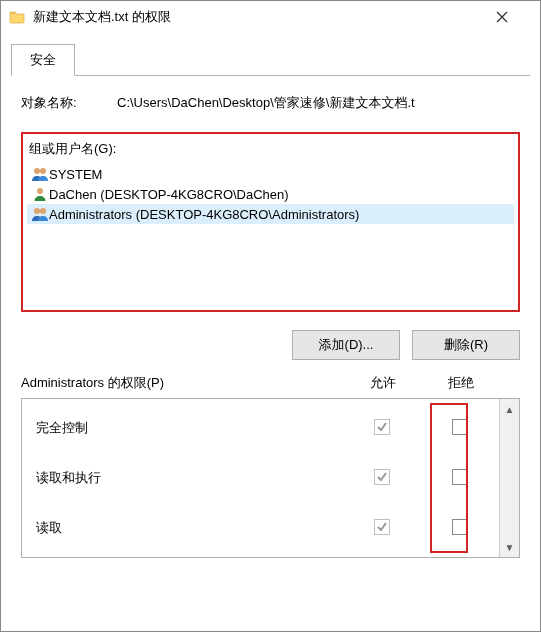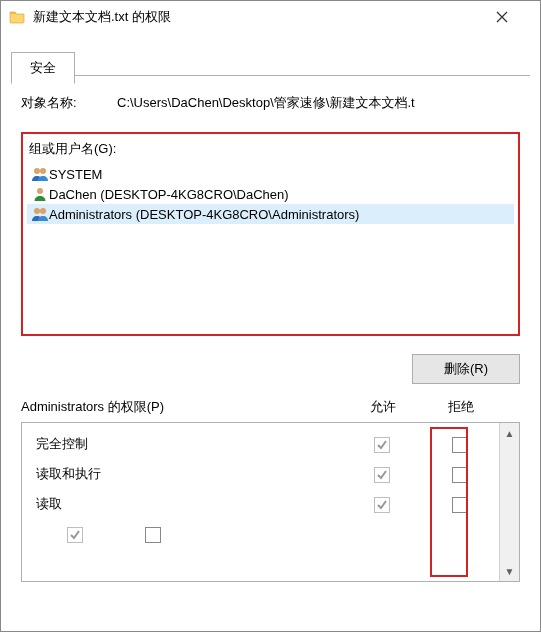--- a/index.html
+++ b/index.html
@@ -39,21 +39,21 @@
     color: #333;
     cursor: default;
   }
   .tabstrip {
     margin: 10px 10px 0 10px;
     border-bottom: 1px solid #b0b0b0;
     display: flex;
   }
   .tab {
     position: relative;
-    top: 9px;
+    top: 1px;
     background: #fff;
     border: 1px solid #b0b0b0;
     border-bottom: 1px solid #fff;
     padding: 6px 18px;
     font-size: 13px;
   }
   .content {
     padding: 18px 20px 0 20px;
     flex: 1;
     display: flex;
@@ -62,21 +62,21 @@
   .row-obj {
     display: flex;
     margin-bottom: 20px;
     font-size: 13px;
   }
   .row-obj .label { width: 96px; }
   .row-obj .value { flex: 1; white-space: nowrap; overflow: hidden; }
   .red-box {
     border: 2px solid #d02424;
     padding: 4px 4px 8px 4px;
-    height: 204px;
+    height: 180px;
     display: flex;
     flex-direction: column;
   }
   .group-label { font-size: 13px; padding: 2px 2px 6px 2px; }
   .principal-list {
     flex: 1;
     border: none;
   }
   .principal {
     display: flex;
@@ -118,24 +118,25 @@
     height: 160px;
     position: relative;
     display: flex;
   }
   .perm-table {
     flex: 1;
     overflow: hidden;
   }
   .perm-row {
     display: flex;
-    align-items: flex-end;
+    align-items: flex-start;
     height: 30px;
     padding-left: 14px;
     font-size: 13px;
+    margin-top: 20px;
   }
   .perm-name { flex: 1; }
   .perm-cell {
     width: 78px;
     display: flex;
     justify-content: center;
   }
   .chk {
     width: 16px; height: 16px;
     border: 1px solid #888;
@@ -230,20 +231,21 @@
                 <path d="M1 15c0-3 2-5 5-5s5 2 5 5Z" fill="#2e6db4"></path>
                 <path d="M7 15c0-3 2-5 5-5s5 2 5 5Z" fill="#3a89d8"></path>
               </svg>
             </span>
             <span>Administrators (DESKTOP-4KG8CRO\Administrators)</span>
           </div>
         </div>
     </div>
 
     <div class="btn-row">
+      <div class="btn">添加(D)...</div>
       <div class="btn">删除(R)</div>
     </div>
 
     <div class="perm-header">
       <span class="phl">Administrators 的权限(P)</span>
       <span class="col">允许</span>
       <span class="col">拒绝</span>
       <span style="width:20px"></span>
     </div>
 

